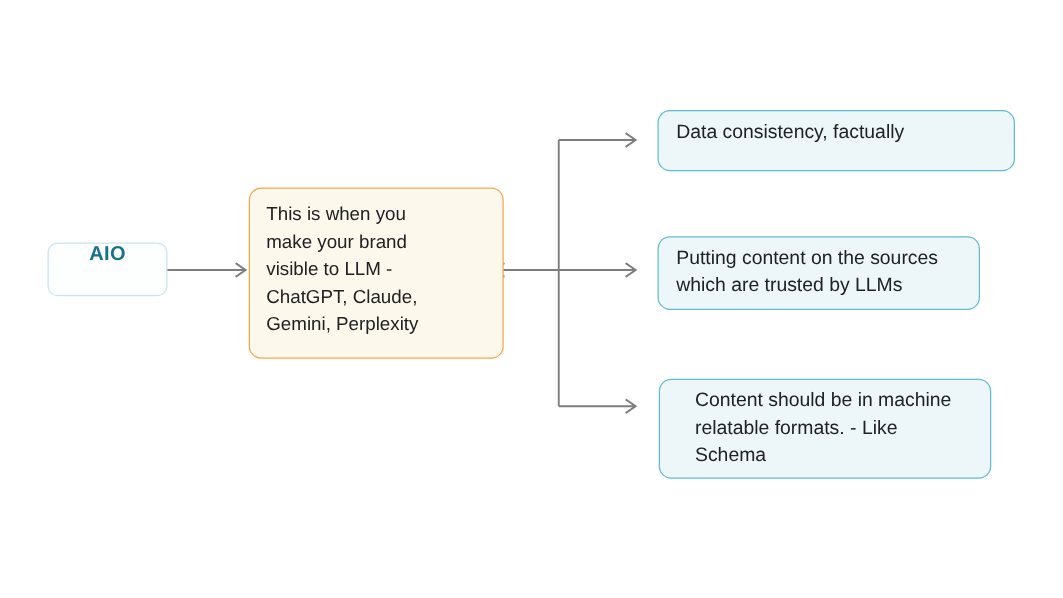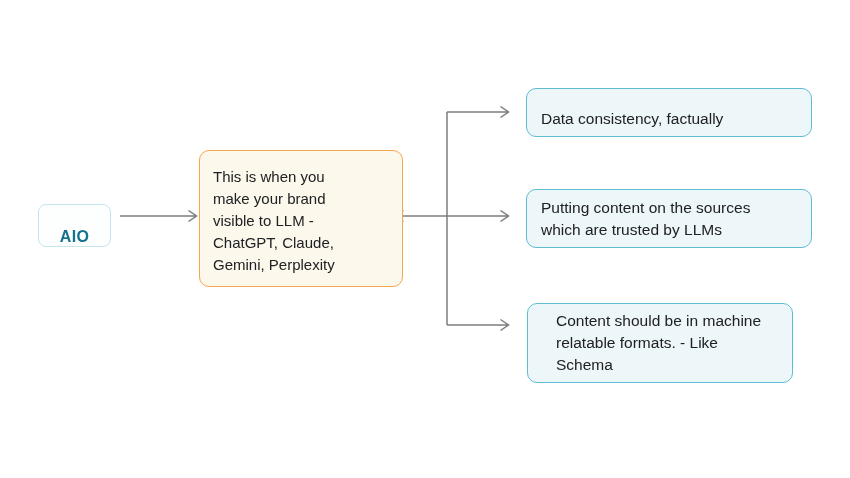--- a/index.html
+++ b/index.html
@@ -25,26 +25,26 @@
   #connectors path {
     stroke: var(--connector, #7d7d7d);
     stroke-width: 1.5;
     fill: none;
   }
   .node {
     position: absolute;
     box-sizing: border-box;
     z-index: 1;
     display: flex;
-    align-items: flex-end;
+    align-items: flex-start;
     color: var(--text, #202124);
   }
   .node-root {
-    left: 38px; top: 204px;
-    width: 73px; height: 43px;
+    left: 38px; top: 194px;
+    width: 96px; height: 43px;
     background: var(--root-bg, #fdfefe);
     border: 1px solid var(--root-border, #c7e5ee);
     border-radius: 8px;
     justify-content: center;
     font-size: 16px;
     font-weight: bold;
     color: var(--root-text, #15718c);
     letter-spacing: 0.3px;
   }
   .node-definition {
@@ -61,21 +61,21 @@
   .node-detail {
     background: var(--detail-bg, #edf6f9);
     border: 1.5px solid var(--detail-border, #5fbdd2);
     border-radius: 10px;
     padding: 6px 14px;
     font-size: 15.5px;
     line-height: 22px;
     white-space: pre-line;
   }
   .node-detail-1 { left: 526px; top: 88px;  width: 286px; height: 49px; }
-  .node-detail-2 { left: 526px; top: 189px; width: 286px; height: 59px; }
+  .node-detail-2 { left: 526px; top: 189px; width: 258px; height: 59px; }
   .node-detail-3 { left: 527px; top: 303px; width: 266px; height: 80px; padding-left: 28px; }
   .node-text { display: inline-block; }
 </style>
 </head>
 <body>
 
 <div id="canvas">
 
   <svg id="connectors" viewBox="0 0 850 478" xmlns="http://www.w3.org/2000/svg">
 

